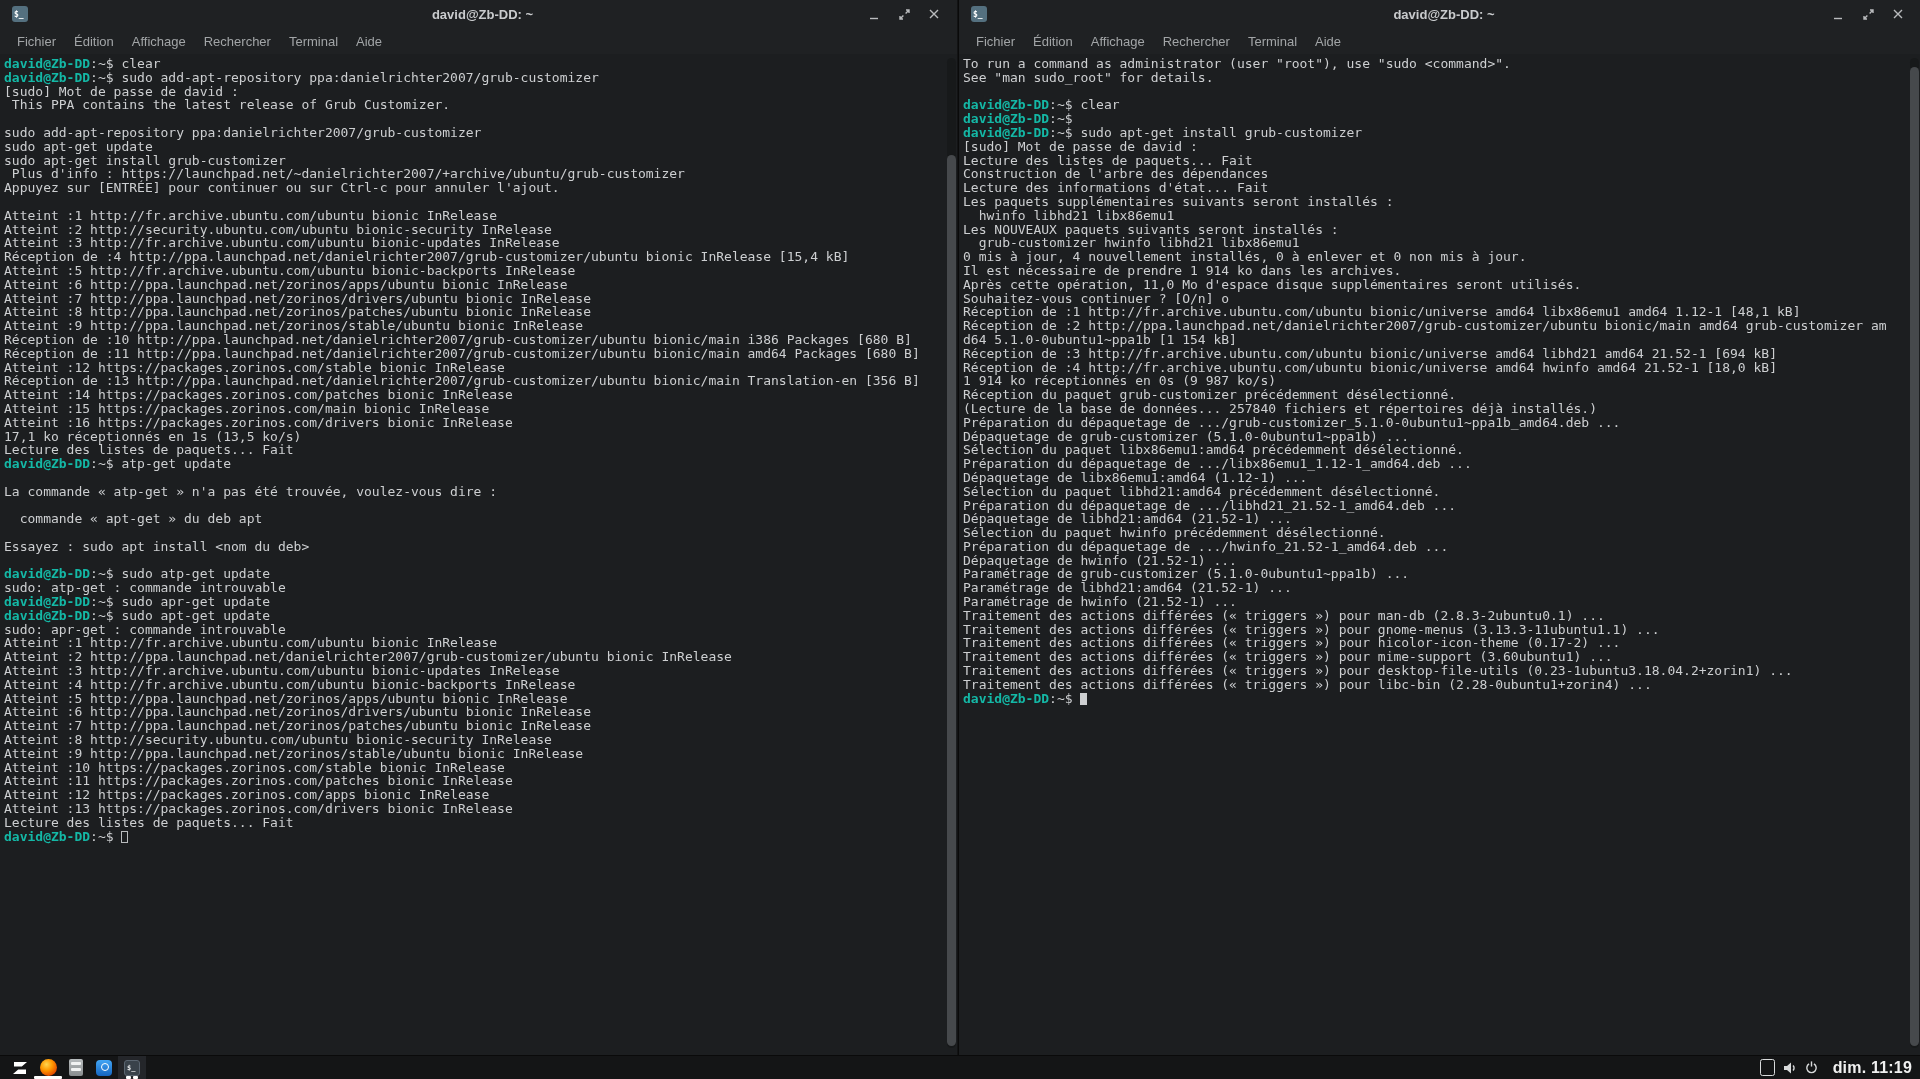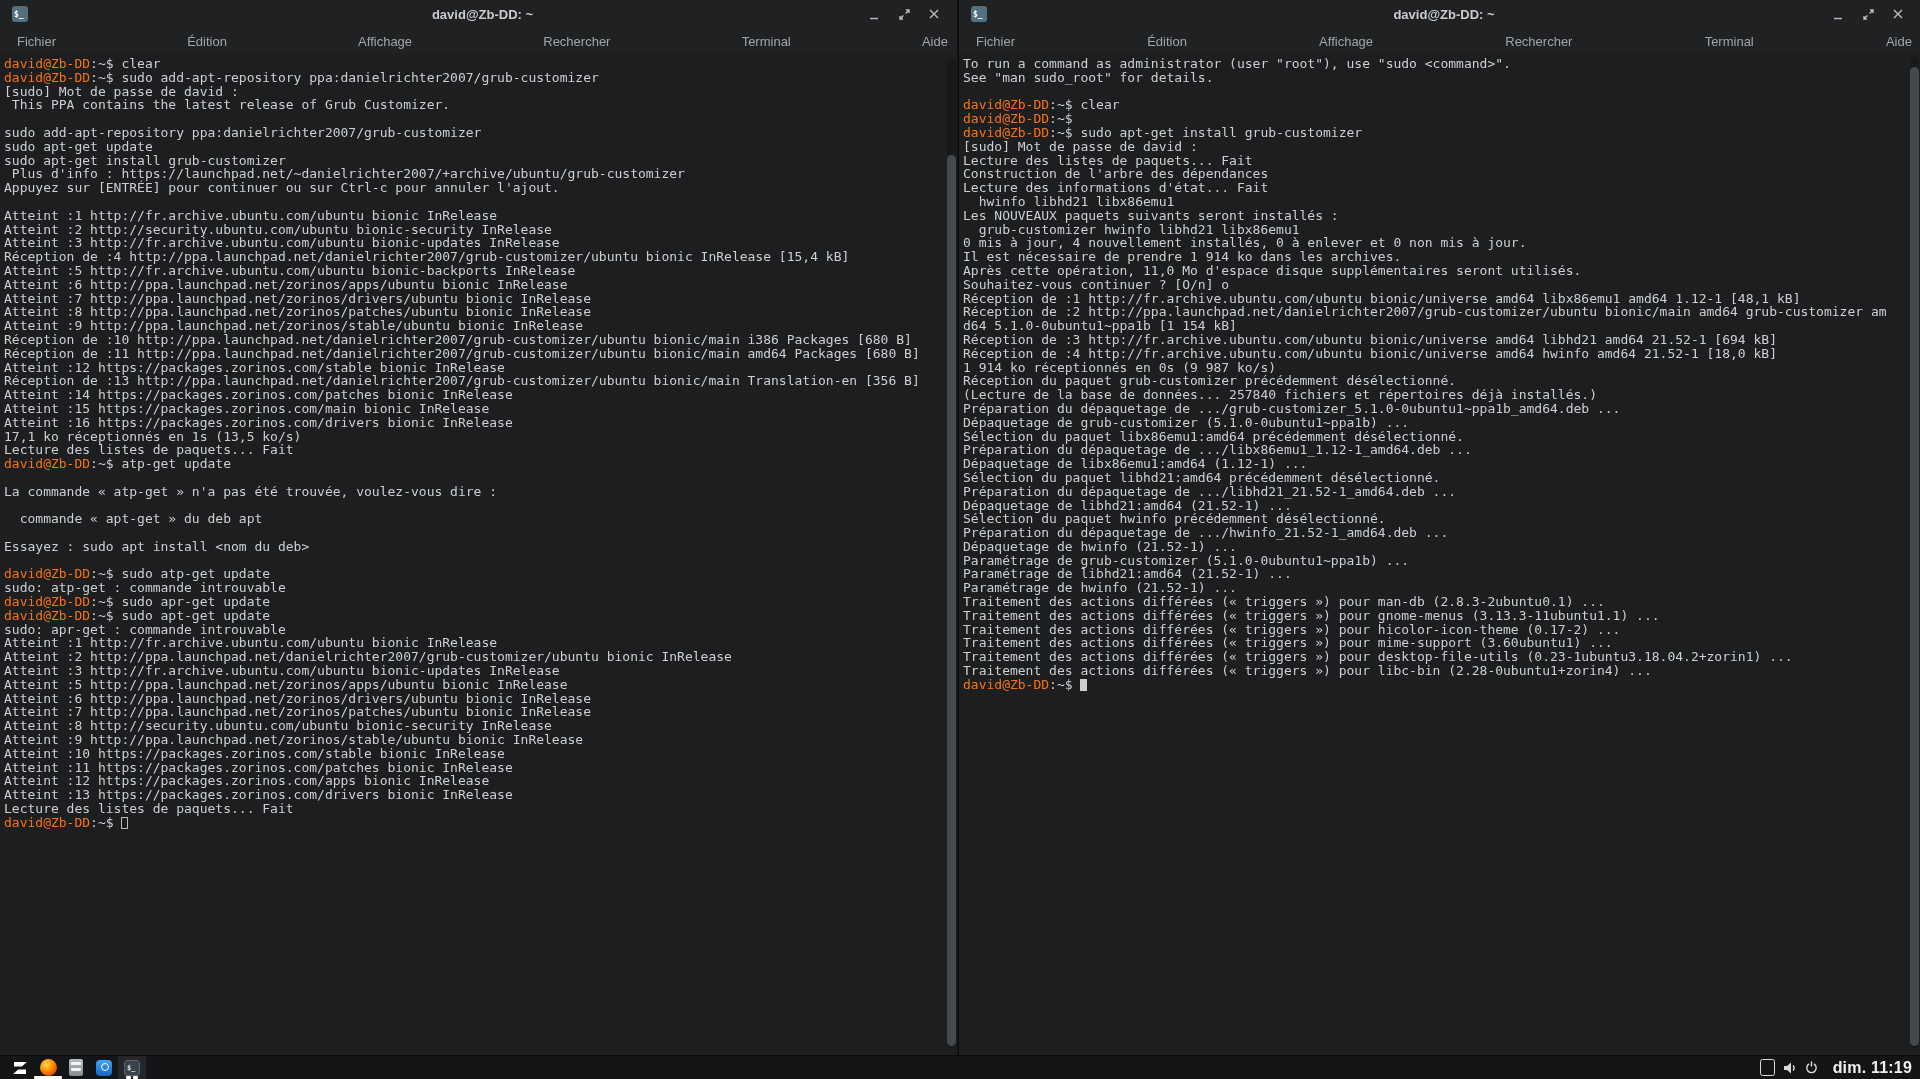--- a/index.html
+++ b/index.html
@@ -11,27 +11,27 @@
   .window.left{left:0;width:957px;}
   .window.right{left:958px;width:962px;border-left:1px solid #0a0a0a;}
   .titlebar{position:relative;height:28px;background:#1f2123;display:flex;align-items:center;}
   .win-icon{position:absolute;left:12px;top:6px;width:16px;height:16px;border-radius:3px;
             background:#54707f;color:#fff;font-family:"DejaVu Sans Mono",monospace;font-size:8px;
             font-weight:bold;display:flex;align-items:center;justify-content:flex-start;padding-left:2px;box-sizing:border-box;}
   .win-title{position:absolute;left:8px;right:0;text-align:center;color:#c9cbcd;font-size:13px;font-weight:bold;}
   .controls{position:absolute;right:8px;top:0;height:28px;display:flex;align-items:center;}
   .ctrl{width:30px;height:24px;display:flex;align-items:center;justify-content:center;cursor:default;}
   .ctrl svg{stroke:#b9bbbd;stroke-width:1.4;fill:none;}
-  .menubar{height:26px;background:#1f2123;display:flex;align-items:center;padding-left:8px;justify-content:space-between;}
+  .menubar{height:26px;background:#1f2123;display:flex;align-items:center;padding-left:8px;}
   .menu-item{color:#a2a5a7;font-size:13px;padding:2px 9px;}
   .term{position:absolute;top:54px;bottom:0;left:0;right:0;background:#1c1e20;padding:3px 0 0 4px;
         font-family:"DejaVu Sans Mono",monospace;font-size:13px;line-height:13.8px;color:#cdcfd1;
         overflow:hidden;}
   .tline{height:13.8px;white-space:pre;}
-  .prompt{color:#f97316;font-weight:normal;}
+  .prompt{color:#14b8a6;font-weight:bold;}
   .cursor{display:inline-block;width:7px;height:12px;vertical-align:-2px;box-sizing:border-box;}
   .cursor.filled{background:#cdcfd1;}
   .cursor.hollow{border:1px solid #b9bbbd;}
 
   
   .sb-trough{position:absolute;width:9px;border-radius:5px;background:#17191a;}
   .sb-thumb{position:absolute;width:9px;border-radius:5px;background:#46494c;}
   .window.left .sb-trough{right:1px;top:58px;bottom:8px;}
   .window.left .sb-thumb{right:1px;top:155px;bottom:10px;}
   .window.right .sb-trough{right:2px;top:58px;bottom:8px;}
@@ -137,20 +137,21 @@
         <div class="tline">Essayez : sudo apt install &lt;nom du deb&gt;</div>
         <div class="tline">&nbsp;</div>
         <div class="tline"><span class="prompt">david@Zb-DD</span>:~$ sudo atp-get update</div>
         <div class="tline">sudo: atp-get : commande introuvable</div>
         <div class="tline"><span class="prompt">david@Zb-DD</span>:~$ sudo apr-get update</div>
         <div class="tline"><span class="prompt">david@Zb-DD</span>:~$ sudo apt-get update</div>
         <div class="tline">sudo: apr-get : commande introuvable</div>
         <div class="tline">Atteint :1 http://fr.archive.ubuntu.com/ubuntu bionic InRelease</div>
         <div class="tline">Atteint :2 http://ppa.launchpad.net/danielrichter2007/grub-customizer/ubuntu bionic InRelease</div>
         <div class="tline">Atteint :3 http://fr.archive.ubuntu.com/ubuntu bionic-updates InRelease</div>
+        <div class="tline">Atteint :4 http://fr.archive.ubuntu.com/ubuntu bionic-backports InRelease</div>
         <div class="tline">Atteint :5 http://ppa.launchpad.net/zorinos/apps/ubuntu bionic InRelease</div>
         <div class="tline">Atteint :6 http://ppa.launchpad.net/zorinos/drivers/ubuntu bionic InRelease</div>
         <div class="tline">Atteint :7 http://ppa.launchpad.net/zorinos/patches/ubuntu bionic InRelease</div>
         <div class="tline">Atteint :8 http://security.ubuntu.com/ubuntu bionic-security InRelease</div>
         <div class="tline">Atteint :9 http://ppa.launchpad.net/zorinos/stable/ubuntu bionic InRelease</div>
         <div class="tline">Atteint :10 https://packages.zorinos.com/stable bionic InRelease</div>
         <div class="tline">Atteint :11 https://packages.zorinos.com/patches bionic InRelease</div>
         <div class="tline">Atteint :12 https://packages.zorinos.com/apps bionic InRelease</div>
         <div class="tline">Atteint :13 https://packages.zorinos.com/drivers bionic InRelease</div>
         <div class="tline">Lecture des listes de paquets... Fait</div>
@@ -194,20 +195,21 @@
         <div class="tline">To run a command as administrator (user "root"), use "sudo &lt;command&gt;".</div>
         <div class="tline">See "man sudo_root" for details.</div>
         <div class="tline">&nbsp;</div>
         <div class="tline"><span class="prompt">david@Zb-DD</span>:~$ clear</div>
         <div class="tline"><span class="prompt">david@Zb-DD</span>:~$</div>
         <div class="tline"><span class="prompt">david@Zb-DD</span>:~$ sudo apt-get install grub-customizer</div>
         <div class="tline">[sudo] Mot de passe de david : </div>
         <div class="tline">Lecture des listes de paquets... Fait</div>
         <div class="tline">Construction de l'arbre des dépendances</div>
         <div class="tline">Lecture des informations d'état... Fait</div>
+        <div class="tline">Les paquets supplémentaires suivants seront installés : </div>
         <div class="tline">  hwinfo libhd21 libx86emu1</div>
         <div class="tline">Les NOUVEAUX paquets suivants seront installés : </div>
         <div class="tline">  grub-customizer hwinfo libhd21 libx86emu1</div>
         <div class="tline">0 mis à jour, 4 nouvellement installés, 0 à enlever et 0 non mis à jour.</div>
         <div class="tline">Il est nécessaire de prendre 1 914 ko dans les archives.</div>
         <div class="tline">Après cette opération, 11,0 Mo d'espace disque supplémentaires seront utilisés.</div>
         <div class="tline">Souhaitez-vous continuer ? [O/n] o</div>
         <div class="tline">Réception de :1 http://fr.archive.ubuntu.com/ubuntu bionic/universe amd64 libx86emu1 amd64 1.12-1 [48,1 kB]</div>
         <div class="tline">Réception de :2 http://ppa.launchpad.net/danielrichter2007/grub-customizer/ubuntu bionic/main amd64 grub-customizer am</div>
         <div class="tline">d64 5.1.0-0ubuntu1~ppa1b [1 154 kB]</div>

